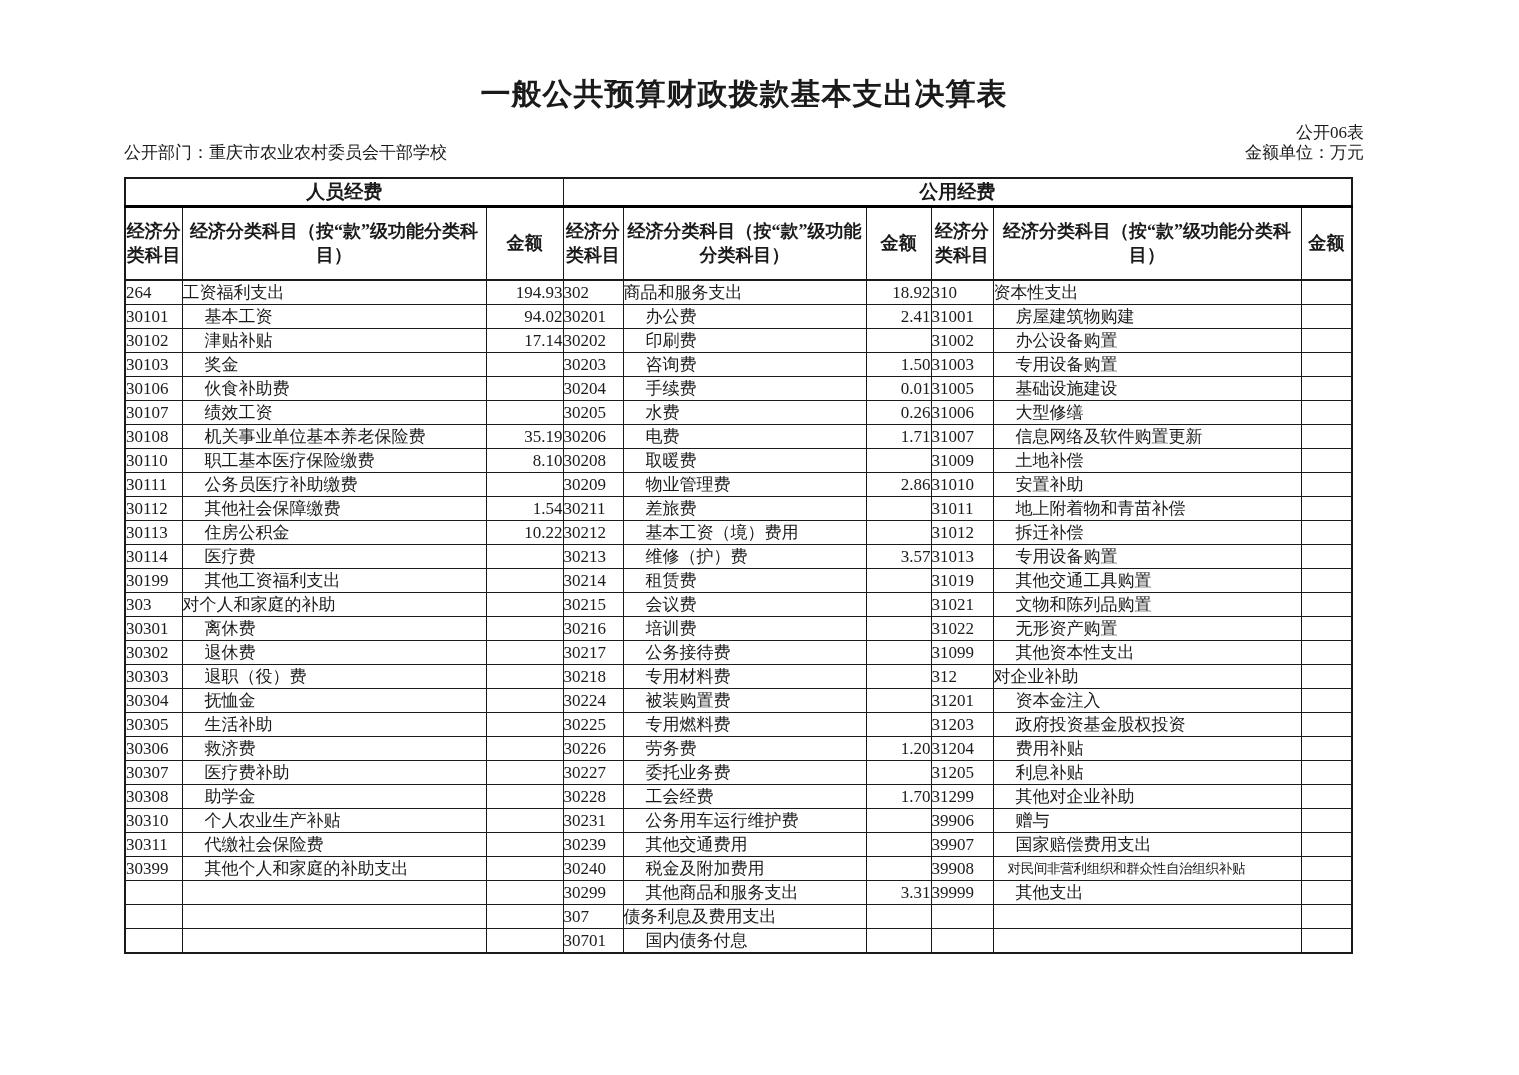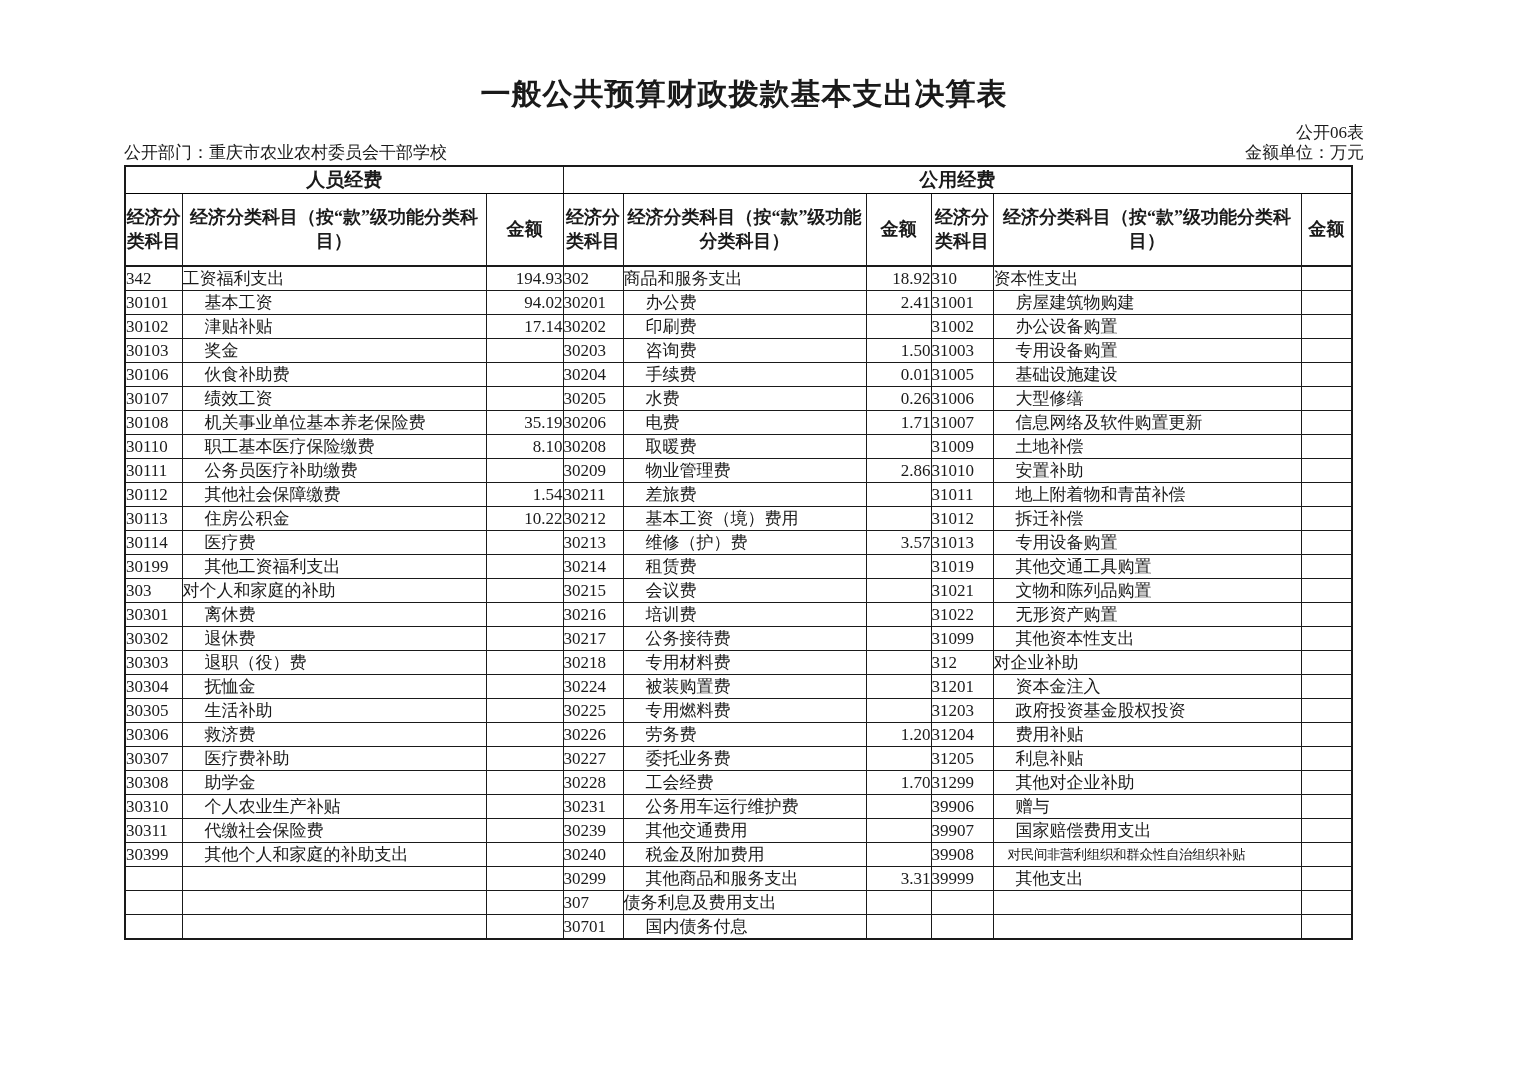--- a/index.html
+++ b/index.html
@@ -24,42 +24,42 @@
     text-align:right;
     font-size:17px;
     margin-top:8px;
     line-height:20px;
   }
   .meta-row {
     width:1240px; margin-left:104px;
     display:flex; justify-content:space-between;
     font-size:17px;
     line-height:20px;
-    margin-bottom:2px;
+    margin-bottom:14px;
   }
   table.fin {
     border-collapse:collapse;
     table-layout:fixed;
     width:1227px;
     margin-left:104px;
     border:2px solid #1a1a1a;
   }
   table.fin th, table.fin td {
     border:1px solid #1a1a1a;
     overflow:hidden;
     white-space:nowrap;
     padding:0;
   }
   thead tr.sec th { height:25px; font-size:19px; font-weight:700; }
   thead tr.cols th {
     height:71px; font-size:18px; font-weight:700;
     white-space:normal; line-height:1.3; vertical-align:middle;
     border-bottom:2px solid #1a1a1a;
   }
-  thead tr.sec th { border-bottom:1px solid #000000; }
+  thead tr.sec th { border-bottom:3px solid #000000; }
   th.code-h { padding:0 7px; }
   th.name-h { padding:0 4px; }
   tbody td { height:22.8px; font-size:17px; vertical-align:middle; }
   td.code { padding-left:3px; text-align:left; }
   td.name { padding-left:4px; text-align:left; }
   td.name.lv1 { padding-left:22px; }
   td.name.compact { font-size:13.5px; padding-left:14px; letter-spacing:-0.3px; }
   td.amt { text-align:right; padding-right:3px; }
   col.c-code-l { width:57px; }  col.c-name-l { width:304px; } col.c-amt-l { width:77px; }
   col.c-code-m { width:60px; }  col.c-name-m { width:243px; } col.c-amt-m { width:65px; }
@@ -100,21 +100,21 @@
         <th class="code-h">经济分类科目</th>
         <th class="name-h">经济分类科目（按“款”级功能分类科目）</th>
         <th class="amt-h">金额</th>
         <th class="code-h">经济分类科目</th>
         <th class="name-h">经济分类科目（按“款”级功能分类科目）</th>
         <th class="amt-h">金额</th>
       </tr>
     </thead>
     <tbody>
         <tr>
-          <td class="code">342</td>
+          <td class="code">264</td>
           <td class="name">工资福利支出</td>
           <td class="amt">194.93</td>
           <td class="code">302</td>
           <td class="name">商品和服务支出</td>
           <td class="amt">18.92</td>
           <td class="code">310</td>
           <td class="name">资本性支出</td>
           <td class="amt"></td>
         </tr>
         <tr>

